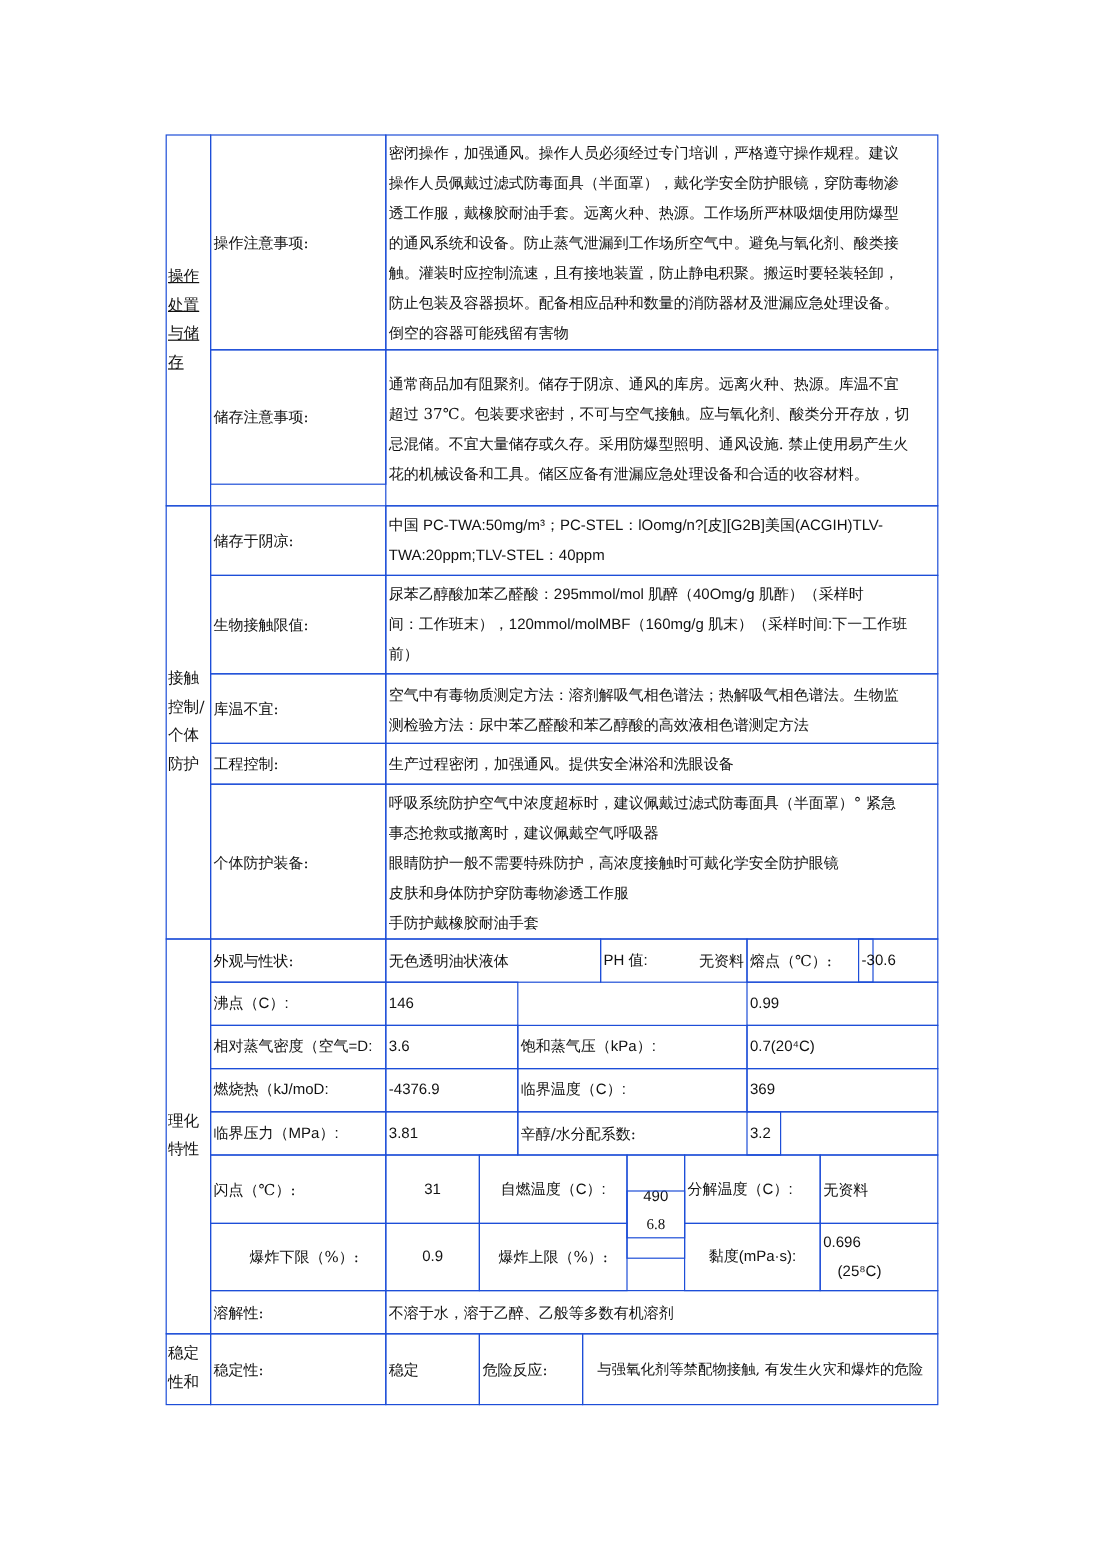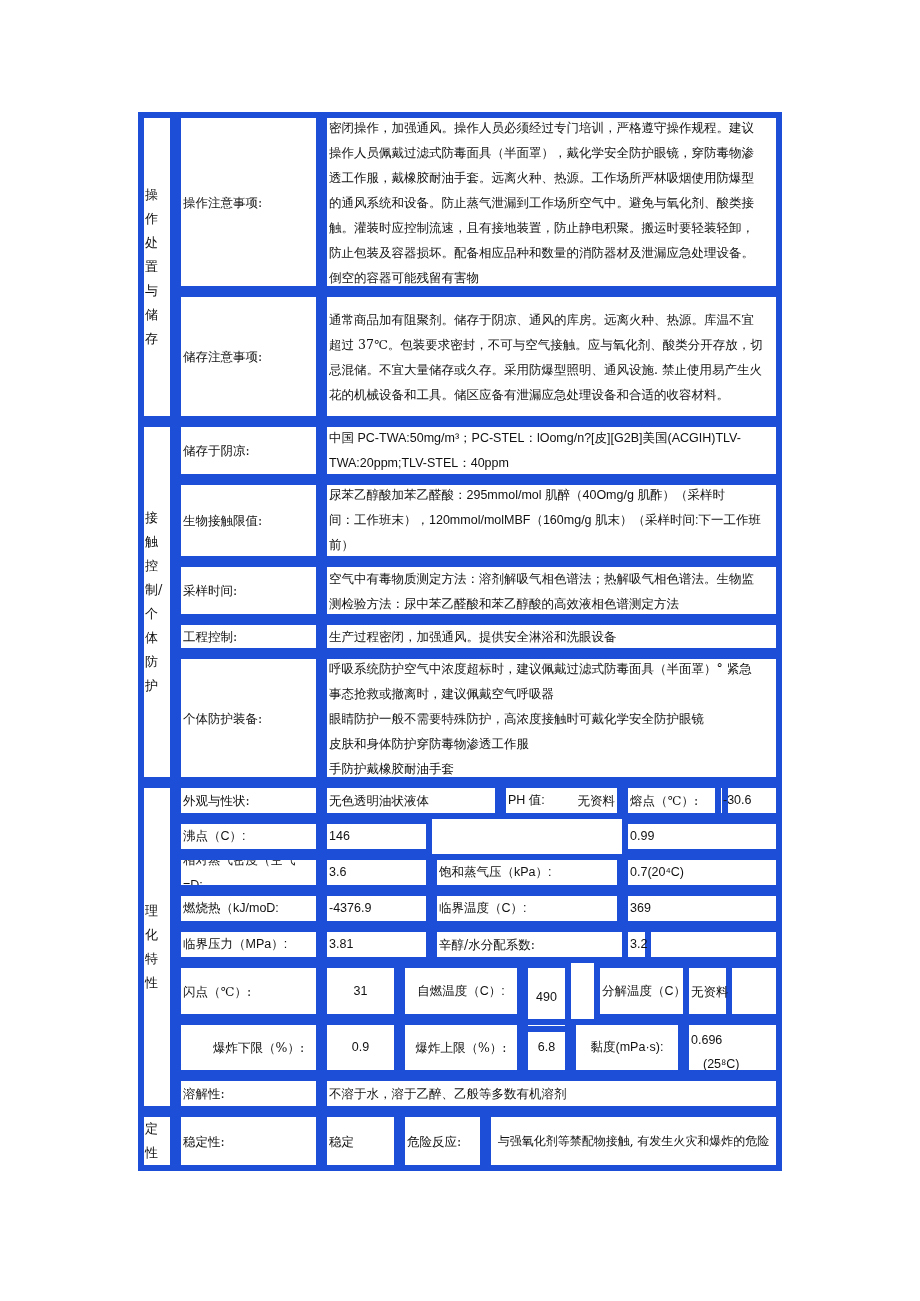--- a/index.html
+++ b/index.html
@@ -1,31 +1,31 @@
 <!DOCTYPE html>
 <html><head>
 <meta charset="utf-8">
 <style>
   html, body { margin: 0; padding: 0; background: #ffffff; }
   body { width: 920px; height: 1301px; position: relative; font-family: "DejaVu Serif", "Liberation Serif", serif; color: #111; }
   .page { position: absolute; left: 0; top: 0; width: 920px; height: 1301px; }
   .cell { position: absolute; box-sizing: border-box; font-size: 12.5px; line-height: 25px; padding: 0 2px; overflow: hidden; }
-  .b { border: 6px solid #1d4ed8; }
+  .b { border: 1px solid #1d4ed8; }
   .vc { display: flex; align-items: center; }
   .sans { font-family: "Liberation Sans", "DejaVu Sans", sans-serif; }
   .ctr { justify-content: center; text-align: center; }
   .sec { font-size: 13px; line-height: 24px; padding-top: 0; }
   .para div { line-height: 25px; }
 </style>
 </head>
 <body>
 
 <div class="page">
 
-  <div class="cell b vc" style="left:138px;top:112px;width:38px;height:310px;padding-left:1px;">
+  <div class="cell b vc" style="left:138px;top:112px;width:38px;height:310px;padding-left:1px;text-decoration:underline;">
     <div class="sec">
       <div>操作</div>
       <div>处置</div>
       <div>与储</div>
       <div>存</div>
     </div>
   </div>
 
   <div class="cell b vc" style="left:175px;top:112px;width:147px;height:180px;">
     <span>操作注意事项:</span>
@@ -35,21 +35,21 @@
       <div>密闭操作，加强通风。操作人员必须经过专门培训，严格遵守操作规程。建议</div>
       <div>操作人员佩戴过滤式防毒面具（半面罩），戴化学安全防护眼镜，穿防毒物渗</div>
       <div>透工作服，戴橡胶耐油手套。远离火种、热源。工作场所严林吸烟使用防爆型</div>
       <div>的通风系统和设备。防止蒸气泄漏到工作场所空气中。避免与氧化剂、酸类接</div>
       <div>触。灌装时应控制流速，且有接地装置，防止静电积聚。搬运时要轻装轻卸，</div>
       <div>防止包装及容器损坏。配备相应品种和数量的消防器材及泄漏应急处理设备。</div>
       <div>倒空的容器可能残留有害物</div>
     </div>
   </div>
 
-  <div class="cell b vc" style="left:175px;top:291px;width:147px;height:131px;">
+  <div class="cell b vc" style="left:175px;top:291px;width:147px;height:113px;">
     <span>储存注意事项:</span>
   </div>
   <div class="cell b vc para" style="left:321px;top:291px;width:461px;height:131px;">
     <div>
       <div>通常商品加有阻聚剂。储存于阴凉、通风的库房。远离火种、热源。库温不宜</div>
       <div>超过 37℃。包装要求密封，不可与空气接触。应与氧化剂、酸类分开存放，切</div>
       <div>忌混储。不宜大量储存或久存。采用防爆型照明、通风设施. 禁止使用易产生火</div>
       <div>花的机械设备和工具。储区应备有泄漏应急处理设备和合适的收容材料。</div>
     </div>
   </div>
@@ -78,21 +78,21 @@
   </div>
   <div class="cell b vc para sans" style="left:321px;top:479px;width:461px;height:83px;">
     <div>
       <div>尿苯乙醇酸加苯乙醛酸：295mmol/mol 肌醉（40Omg/g 肌酢）（采样时</div>
       <div>间：工作班末），120mmol/molMBF（160mg/g 肌末）（采样时间:下一工作班</div>
       <div>前）</div>
     </div>
   </div>
 
   <div class="cell b vc" style="left:175px;top:561px;width:147px;height:59px;">
-    <span>采样时间:</span>
+    <span>库温不宜:</span>
   </div>
   <div class="cell b vc para" style="left:321px;top:561px;width:461px;height:59px;">
     <div>
       <div>空气中有毒物质测定方法：溶剂解吸气相色谱法；热解吸气相色谱法。生物监</div>
       <div>测检验方法：尿中苯乙醛酸和苯乙醇酸的高效液相色谱测定方法</div>
     </div>
   </div>
 
   <div class="cell b vc" style="left:175px;top:619px;width:147px;height:35px;">
     <span>工程控制:</span>
@@ -194,37 +194,37 @@
     </div>
   <div class="cell b vc sans ctr" style="left:321px;top:962px;width:79px;height:58px;">
       <span>31</span>
     </div>
   <div class="cell b vc sans ctr" style="left:399px;top:962px;width:124px;height:58px;">
       <span>自燃温度（C）:</span>
     </div>
   <div class="cell b vc sans ctr" style="left:522px;top:962px;width:49px;height:70px;">
       <span>490</span>
     </div>
-  <div class="cell b vc sans" style="left:570px;top:962px;width:138px;height:58px;margin-left:24px;">
+  <div class="cell b vc sans" style="left:570px;top:962px;width:114px;height:58px;">
       <span>分解温度（C）:</span>
     </div>
   <div class="cell b vc" style="left:683px;top:962px;width:99px;height:58px;">
       <span>无资料</span>
     </div>
 
   <div class="cell b vc" style="left:175px;top:1019px;width:147px;height:57px;padding-left:32px;">
       <span>爆炸下限（%）:</span>
     </div>
   <div class="cell b vc sans ctr" style="left:321px;top:1019px;width:79px;height:57px;">
       <span>0.9</span>
     </div>
   <div class="cell b vc ctr" style="left:399px;top:1019px;width:124px;height:57px;">
       <span>爆炸上限（%）:</span>
     </div>
-  <div class="cell b vc sans ctr" style="left:522px;top:1019px;width:49px;height:57px;">
+  <div class="cell b vc sans ctr" style="left:522px;top:992px;width:49px;height:57px;font-family:Liberation Serif, serif;">
       <span>6.8</span>
     </div>
   <div class="cell b vc ctr" style="left:570px;top:1019px;width:114px;height:57px;">
       <span class="sans">黏度(mPa·s):</span>
     </div>
   <div class="cell b sans" style="left:683px;top:1019px;width:99px;height:57px;line-height:24px;padding-top:3px;">
     <div>0.696</div>
     <div style="padding-left:12px;">(25⁸C)</div>
   </div>
 

